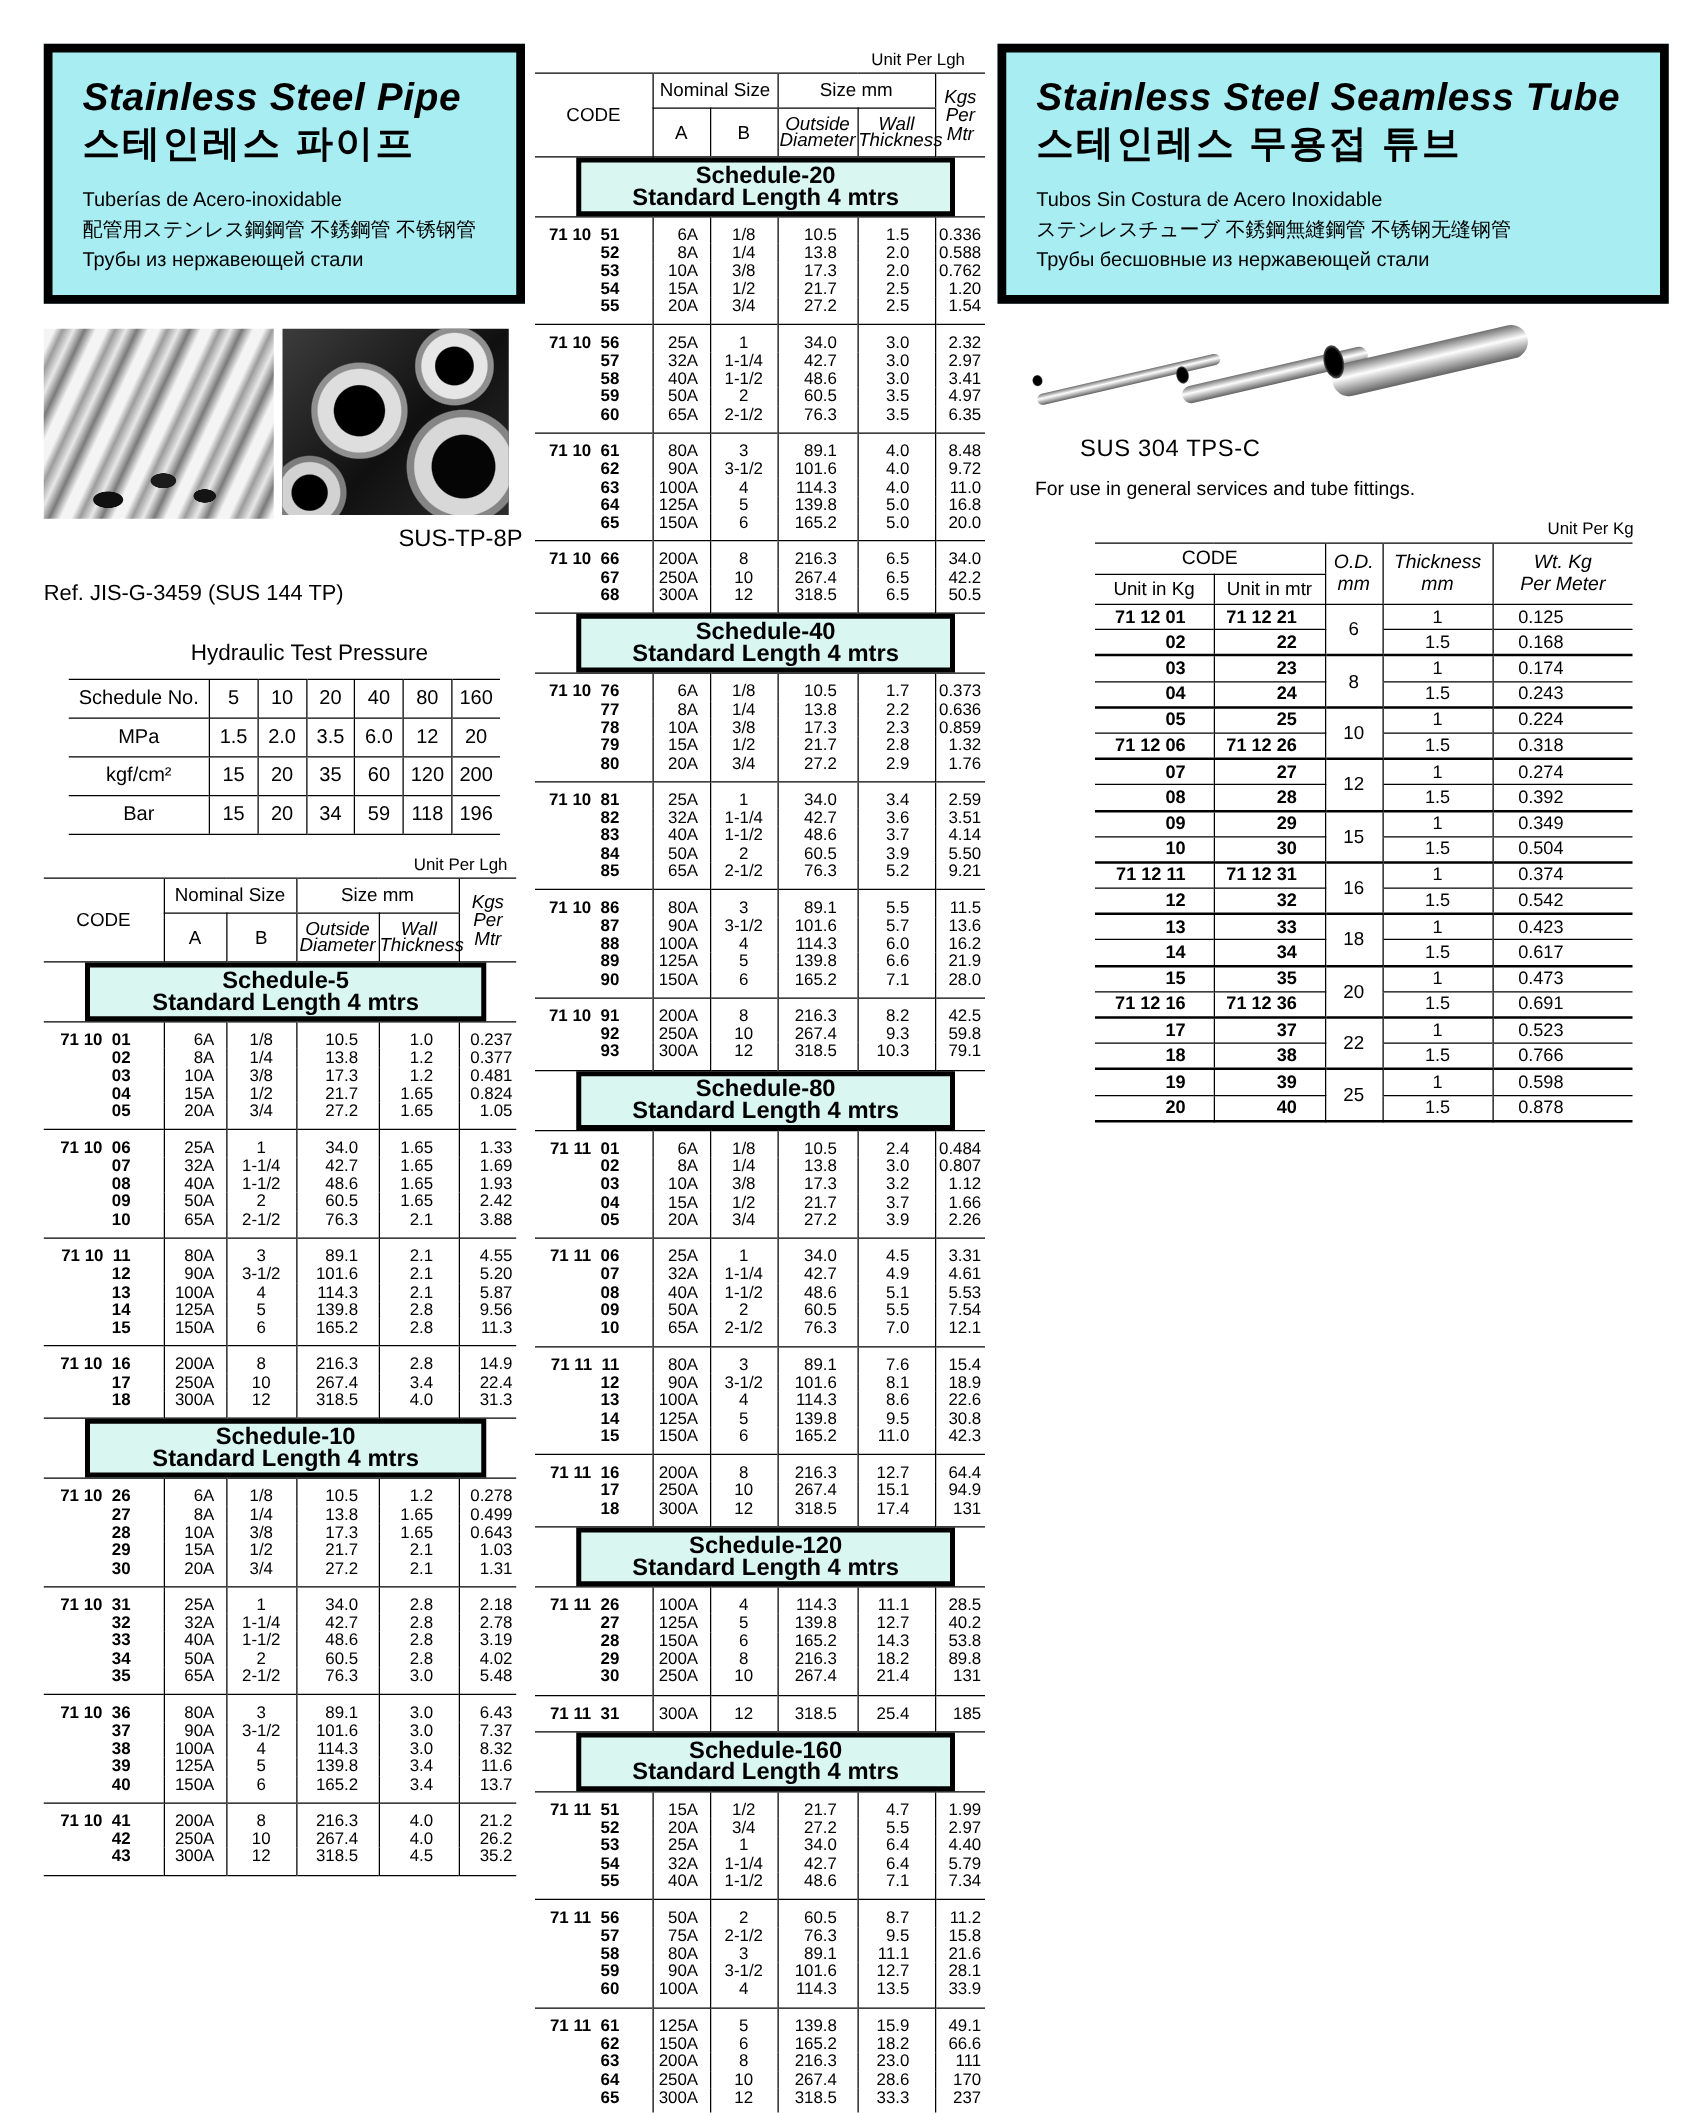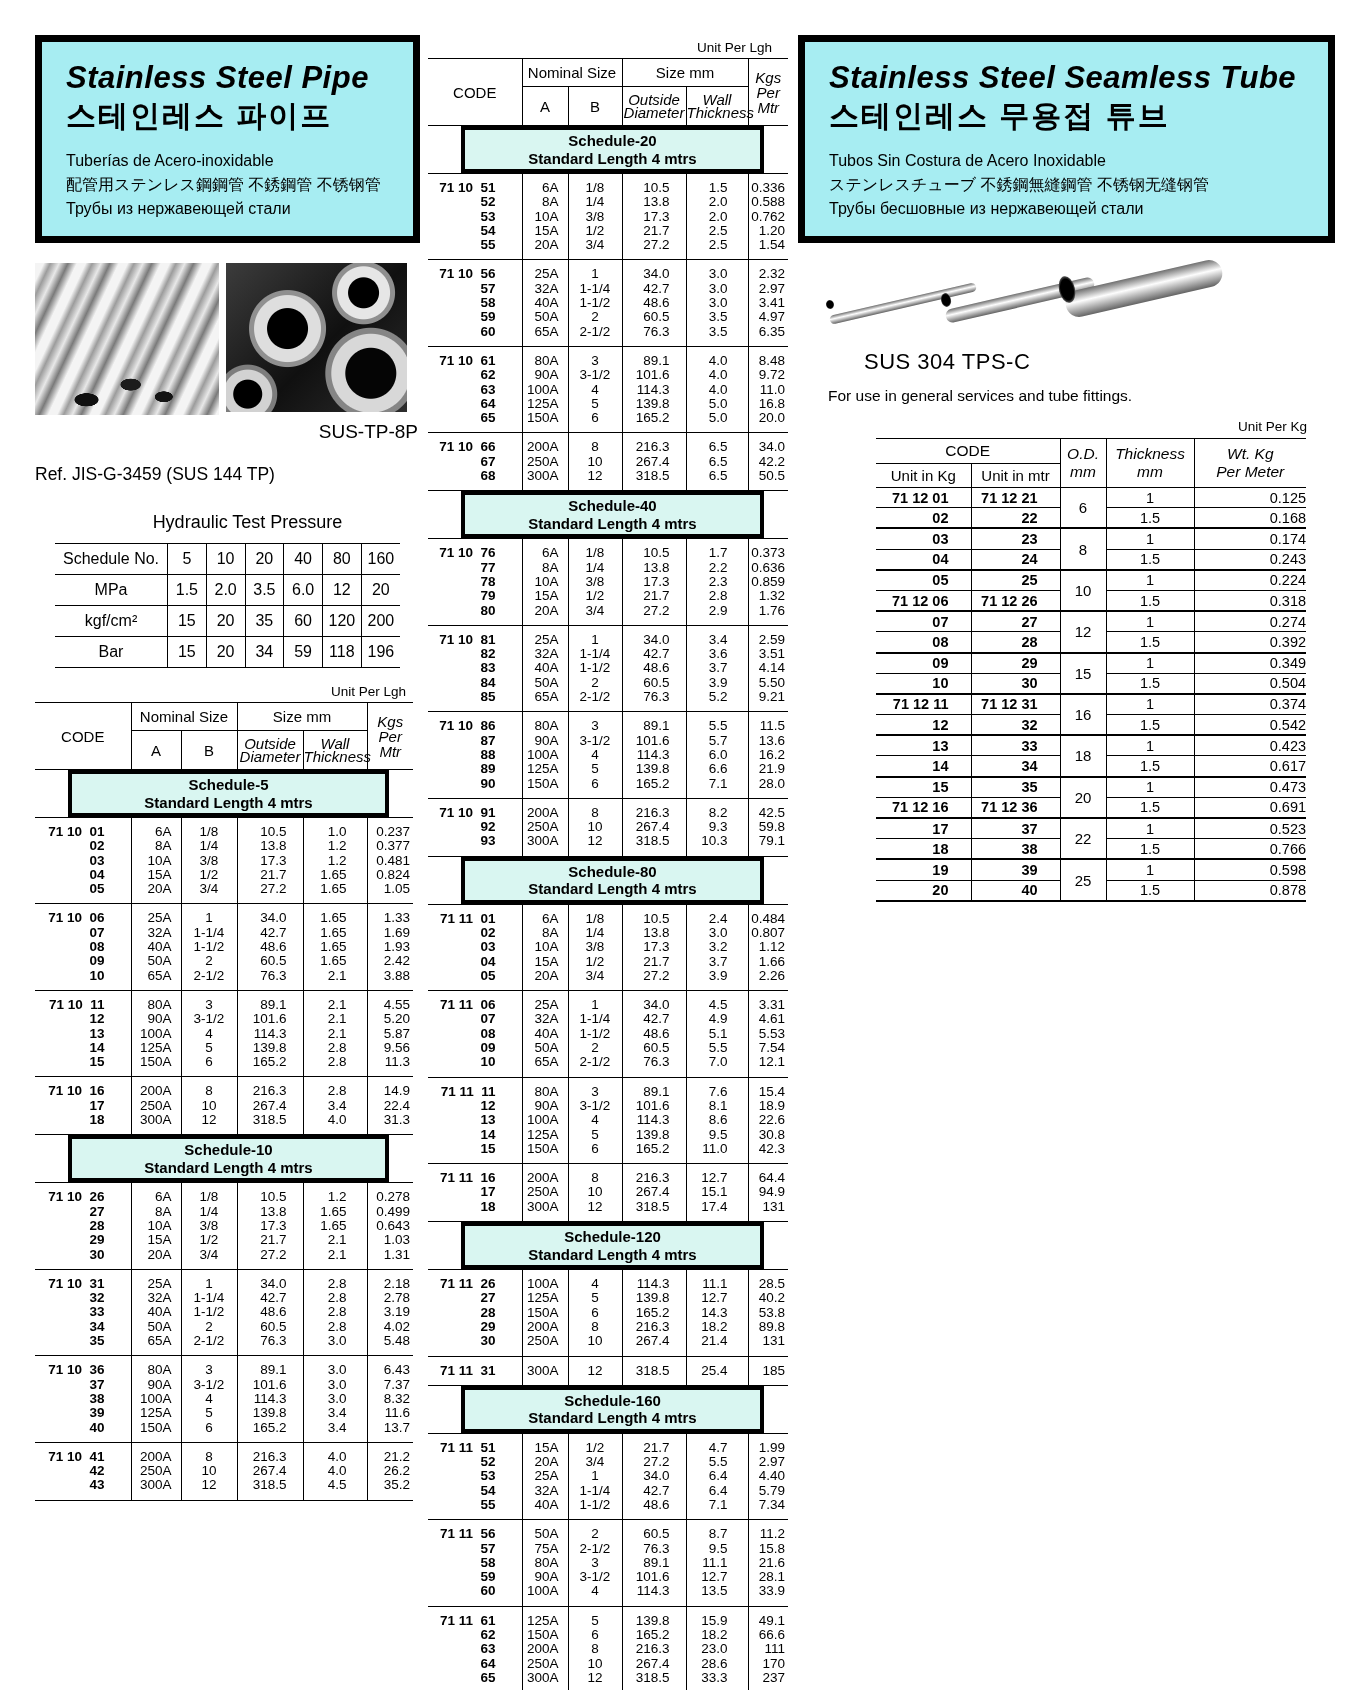--- a/index.html
+++ b/index.html
@@ -68,52 +68,52 @@
   table.pipe td.c1{text-align:right;padding-right:9px;}
   table.pipe td.c2{text-align:center;}
   table.pipe td.c3{text-align:right;padding-right:16px;}
   table.pipe td.c4{text-align:right;padding-right:20px;}
   table.pipe td.c5{text-align:right;padding-right:3px;}
   table.pipe tr.g-first td{border-top:1.5px solid #000;padding-top:7px;}
   table.pipe tr.g-last td{padding-bottom:7px;}
   table.pipe tr.band-row td{border-top:1.5px solid #000;padding:0;}
   table.pipe tr.end-row td{border-top:1.5px solid #000;height:0;}
   .schedule-band{border:4px solid #000;background:#d9f6f1;text-align:center;
-    font-size:15px;font-weight:bold;line-height:17.5px;padding:2px 0;margin:0 24px 0 33px;}
+    font-size:19px;font-weight:bold;line-height:17.5px;padding:2px 0;margin:0 24px 0 33px;}
 
   
   table.tube{border-collapse:collapse;table-layout:fixed;margin:4px 0 0 78px;width:430px;}
   table.tube th{font-weight:normal;padding:0;vertical-align:middle;font-size:15.5px;}
   table.tube thead tr:first-child th{border-top:1.5px solid #000;}
   table.tube th.code-h{height:24px;border-bottom:1px solid #000;}
   table.tube th.sub-h{height:23px;font-size:15px;border-bottom:1.5px solid #000;}
   table.tube th.tall{border-bottom:1.5px solid #000;line-height:18px;}
   table.tube td{padding:0;font-size:14.5px;height:19.2px;vertical-align:middle;}
   table.tube td.ck,table.tube td.cm{font-weight:bold;text-align:right;padding-right:22px;white-space:pre;}
   table.tube td.cm,table.tube td.co,table.tube td.ct,table.tube td.cw,table.tube th.vl{border-left:1px solid #000;}
   table.tube td.co{text-align:center;font-size:15px;}
   table.tube td.ct{text-align:center;}
-  table.tube td.cw{text-align:right;padding-left:20px;}
+  table.tube td.cw{text-align:left;padding-left:20px;}
   table.tube tr.r2 td{border-top:1px solid #000;}
   table.tube tr.g-first td{border-top:2px solid #000;}
   table.tube tr:first-child td{border-top:none;}
   table.tube{border-bottom:2px solid #000;}
 
   
   .tube-photo{position:relative;height:82px;margin:16px 0 0 28px;width:330px;}
   .tube1,.tube2,.tube3{position:absolute;transform:rotate(-13deg);border-radius:14px;
     background:linear-gradient(180deg,#6f6f6f,#fdfdfd 42%,#636363);}
   .tube1{left:2px;top:40px;width:150px;height:9px;}
   .tube2{left:118px;top:34px;width:152px;height:14px;}
   .tube3{left:238px;top:16px;width:160px;height:27px;border-radius:16px;}
   .t-end{position:absolute;background:radial-gradient(ellipse at center,#000 55%,#555 70%,#999 90%);border-radius:50%;transform:rotate(-13deg);}
   .e1{left:0px;top:41px;width:8px;height:9px;}
   .e2{left:115px;top:34px;width:10px;height:14px;}
   .e3{left:233px;top:17px;width:16px;height:27px;}
-  .tube-caption{font-size:22px;margin:8px 0 0 66px;letter-spacing:.5px;}
+  .tube-caption{font-size:19px;margin:8px 0 0 66px;letter-spacing:.5px;}
   .usage{font-size:15.5px;margin:12px 0 0 30px;}
 </style>
 </head>
 <body>
 
 <div class="col col-left">
   <div class="head-box">
     <div class="t-en">Stainless Steel Pipe</div>
     <div class="t-ko">스테인레스 파이프</div>
     <div class="sub sub-first">Tuberías de Acero-inoxidable</div>

